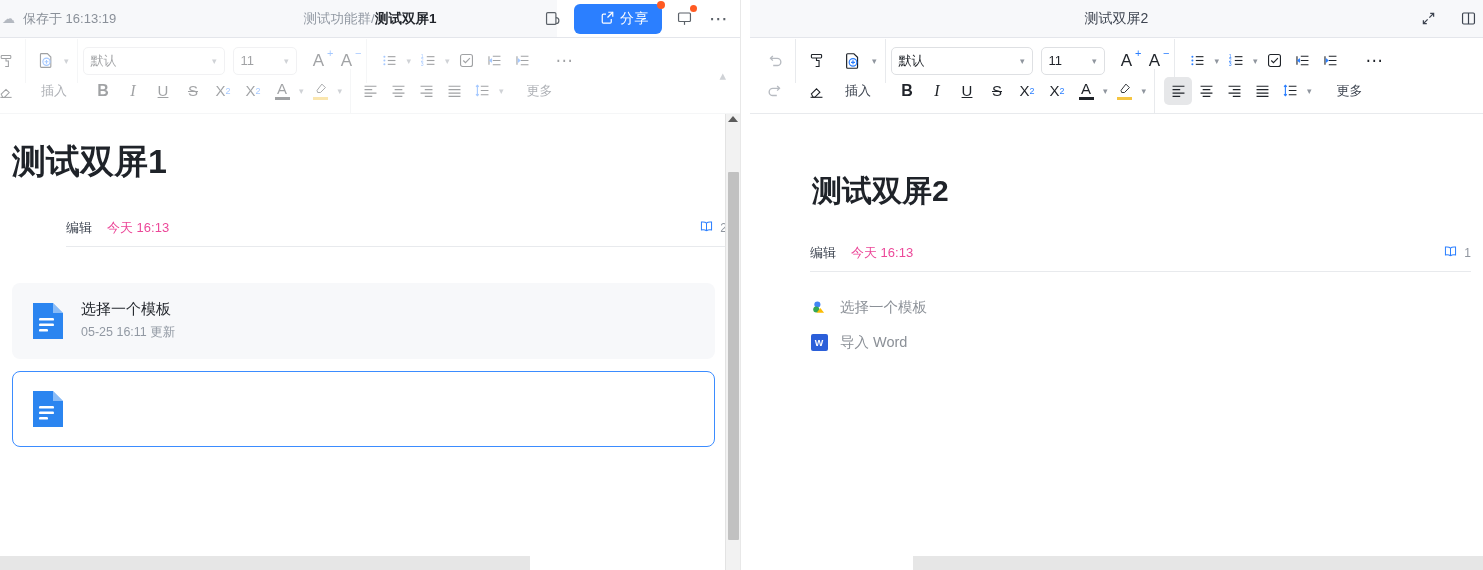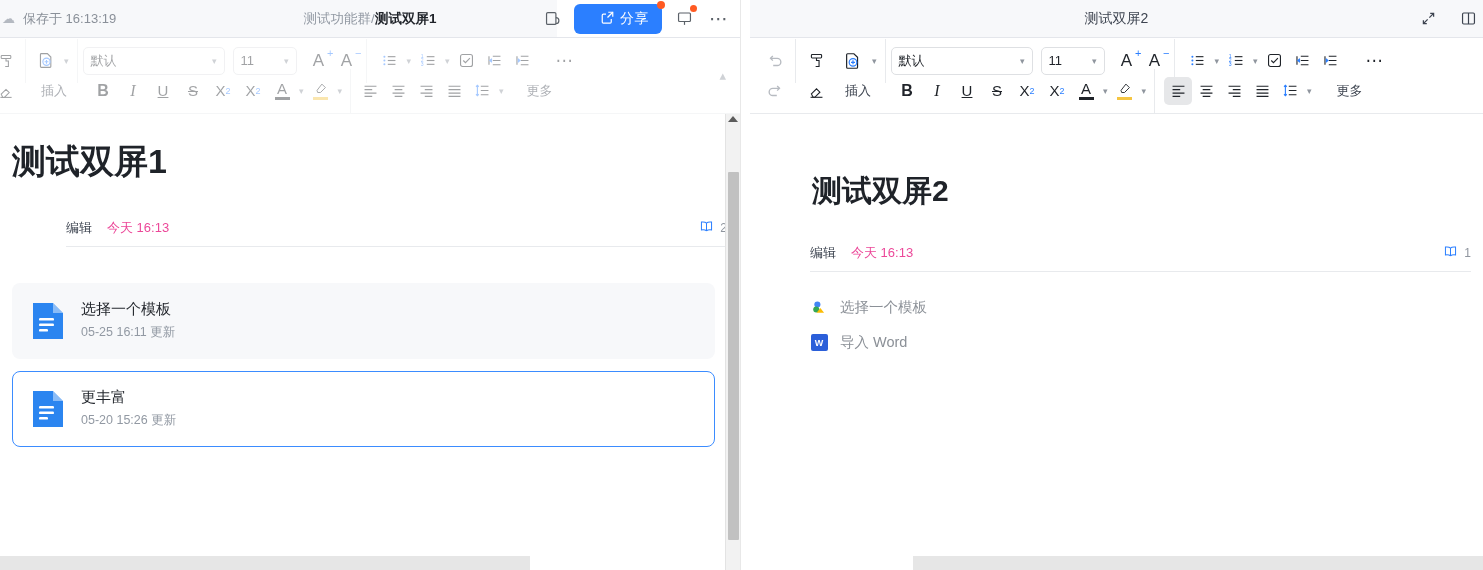--- a/index.html
+++ b/index.html
@@ -412,24 +412,20 @@
         <div class="doc-card selected">
           <span class="file-ico">
             <svg width="34" height="40" viewBox="0 0 34 40">
               <path d="M2 2h20l10 10v26H2z" fill="#2b85f0"></path>
               <path d="M22 2l10 10H22z" fill="#ffffff" opacity=".45"></path>
               <rect x="8" y="17" width="15" height="2.6" rx="1.2" fill="#fff"></rect>
               <rect x="8" y="22.5" width="15" height="2.6" rx="1.2" fill="#fff"></rect>
               <rect x="8" y="28" width="9" height="2.6" rx="1.2" fill="#fff"></rect>
             </svg>
           </span>
-          <span class="card-text">
-            <span class="card-name">更丰富</span>
-            <span class="card-sub">05-20 15:26 更新</span>
-          </span>
         </div>
       </div>
     </div>
 
     <div class="vscroll">
       <div class="arrow-up"></div>
       <div class="thumb" style="top:58px;height:368px;"></div>
     </div>
     <div class="hscroll hscroll-l"></div>
   </div>

